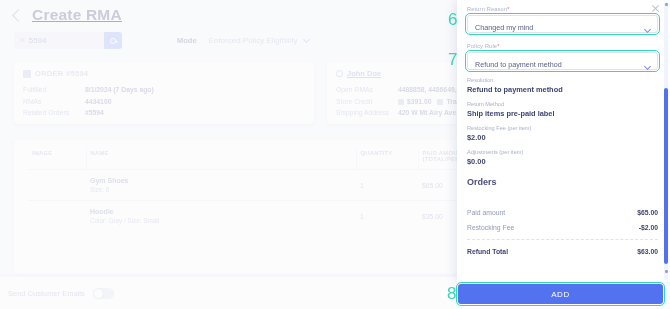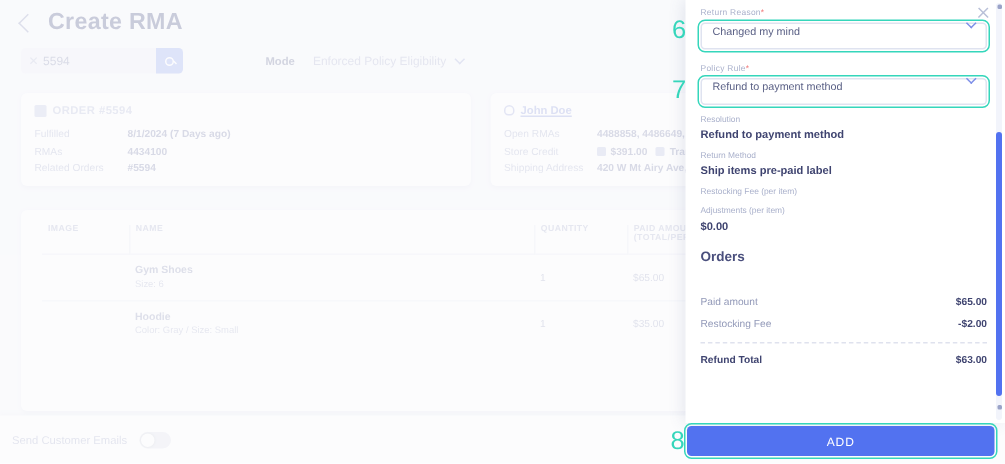--- a/index.html
+++ b/index.html
@@ -12,21 +12,21 @@
   #app { position: relative; width: 670px; height: 309px; background: #fbfbfd; }
 
   
   .backdrop {
     position: absolute; left: 0; top: 0; width: 670px; height: 309px;
     opacity: 0.30;
     filter: blur(0.35px);
     background: #f7f8fc;
   }
 
-  .page-header { position: absolute; left: 14px; top: 6px; display: flex; align-items: center; gap: 9px; }
+  .page-header { position: absolute; left: 14px; top: 6px; display: flex; align-items: center; gap: 9px; text-decoration: underline; }
   .back-chevron {
     width: 9px; height: 9px; border-left: 1.6px solid #9aa1c4; border-bottom: 1.6px solid #9aa1c4;
     transform: rotate(45deg); margin-top: 1px;
   }
   .page-title { font-size: 15.5px; font-weight: bold; color: #5a618e; letter-spacing: .2px; }
 
   .searchrow { position: absolute; left: 14px; top: 32px; display: flex; align-items: center; gap: 12px; }
   .search-wrap { display: flex; align-items: center; width: 108px; height: 17px;
     background: #f0f1f7; border-radius: 3px; }
   .search-clear { font-size: 8px; color: #bfc4dc; padding: 0 3px 0 5px; }
@@ -94,21 +94,21 @@
   .close-x::before, .close-x::after {
     content: ""; position: absolute; left: 0; top: 4px; width: 9px; height: 1.2px; background: #b9c0d8;
   }
   .close-x::before { transform: rotate(45deg); }
   .close-x::after  { transform: rotate(-45deg); }
 
   .fld-label { font-size: 5.6px; color: #a9b0cb; margin-bottom: 3px; letter-spacing: .2px; }
   .req { color: #ef6b6b; }
   .select-box {
     height: 18px; border: 1px solid #dfe3f0; border-radius: 3px; background: #fff;
-    display: flex; align-items: flex-start; padding: 0 7px; justify-content: space-between;
+    display: flex; align-items: flex-end; padding: 0 7px; justify-content: space-between;
   }
   .select-val { font-size: 7.2px; color: #5b6186; }
   .sel-caret { width: 5px; height: 5px; border-right: 1.3px solid #7d8fe8; border-bottom: 1.3px solid #7d8fe8;
     transform: rotate(45deg); margin-top: -3px; }
   .hl { outline: 1.6px solid #35d6bb; outline-offset: 1.5px; border-radius: 3px; }
 
   .ro-block { margin-top: 7px; }
   .ro-label { font-size: 5.6px; color: #a9b0cb; margin-bottom: 2px; }
   .ro-value { font-size: 7.4px; color: #3f4470; font-weight: bold; }
 
@@ -285,20 +285,21 @@
         <div class="ro-value">Refund to payment method</div>
       </div>
 
       <div class="ro-block">
         <div class="ro-label">Return Method</div>
         <div class="ro-value">Ship items pre-paid label</div>
       </div>
 
       <div class="ro-block">
         <div class="ro-label">Restocking Fee (per item)</div>
+        <div class="ro-value">$2.00</div>
       </div>
 
       <div class="ro-block">
         <div class="ro-label">Adjustments (per item)</div>
         <div class="ro-value">$0.00</div>
       </div>
 
       <div class="summary-title">Orders</div>
 
       <div style="height:14px"></div>

